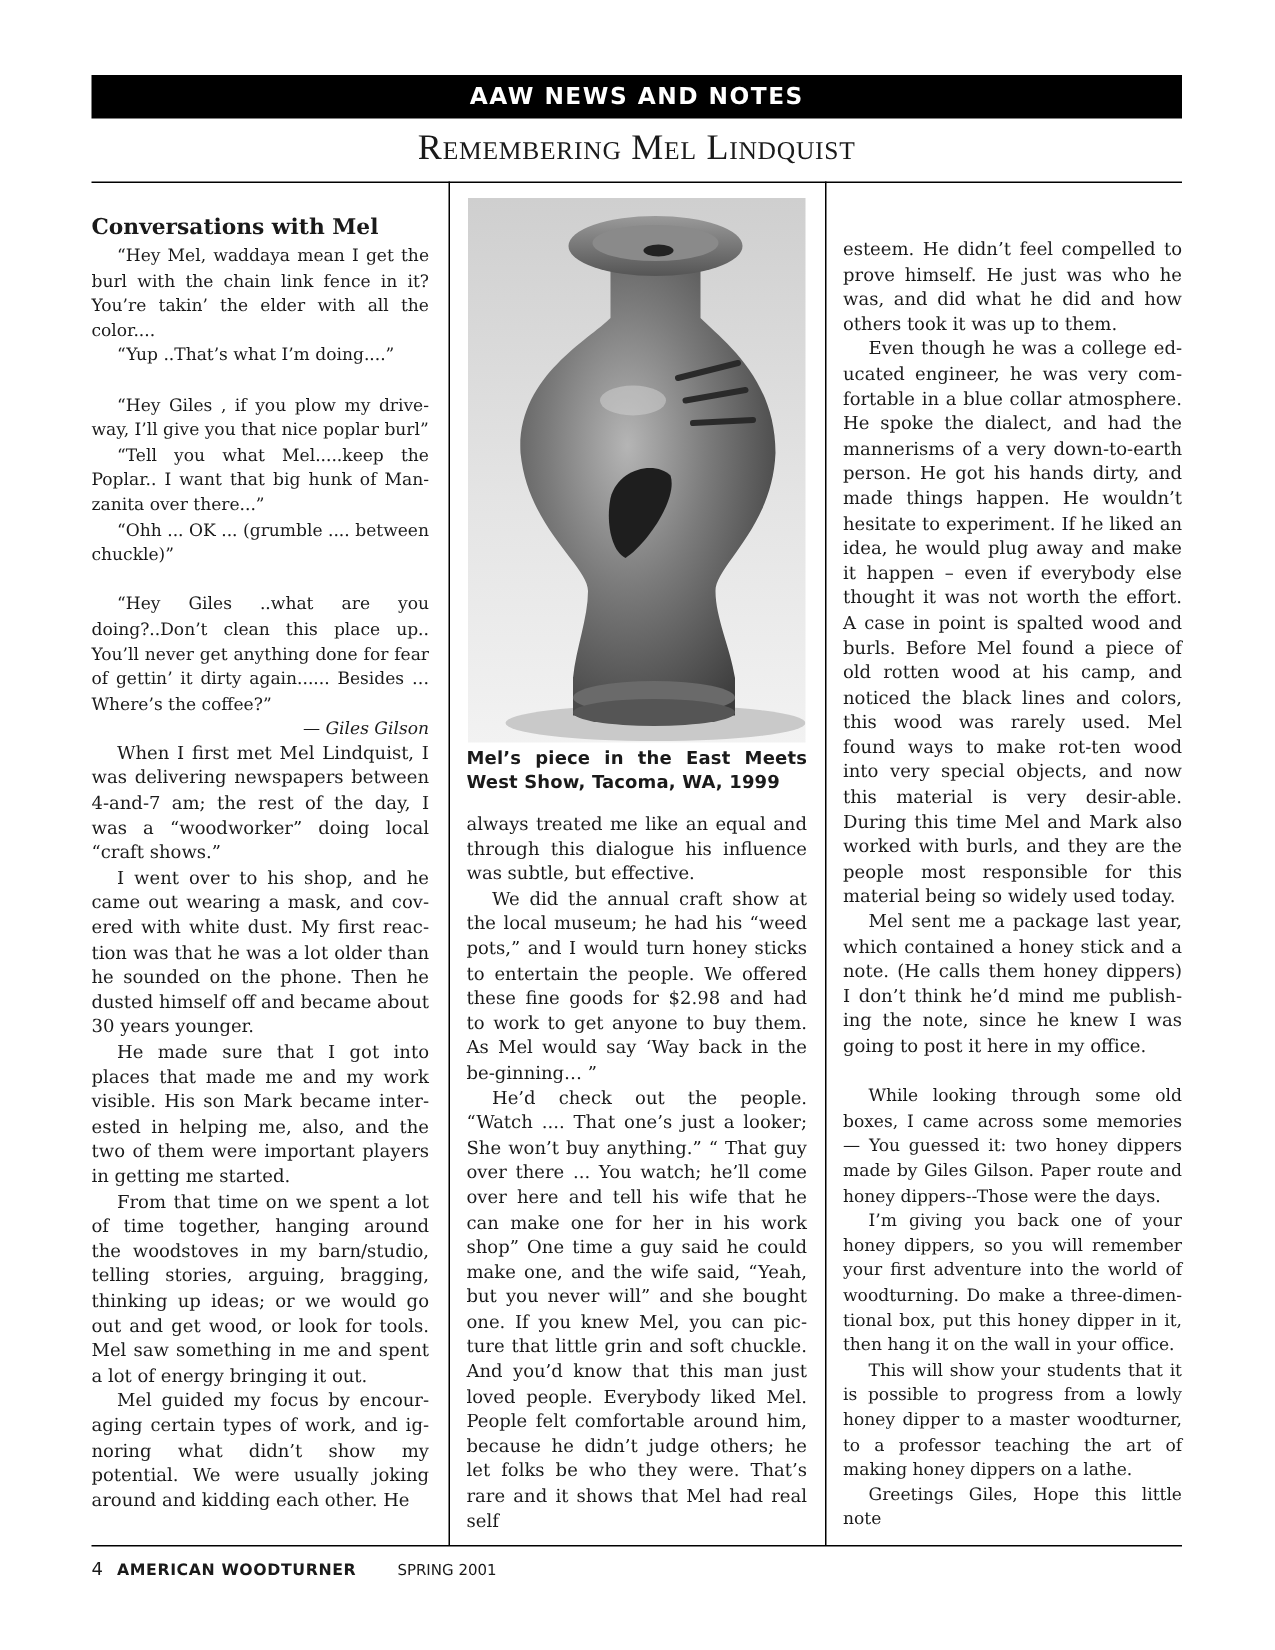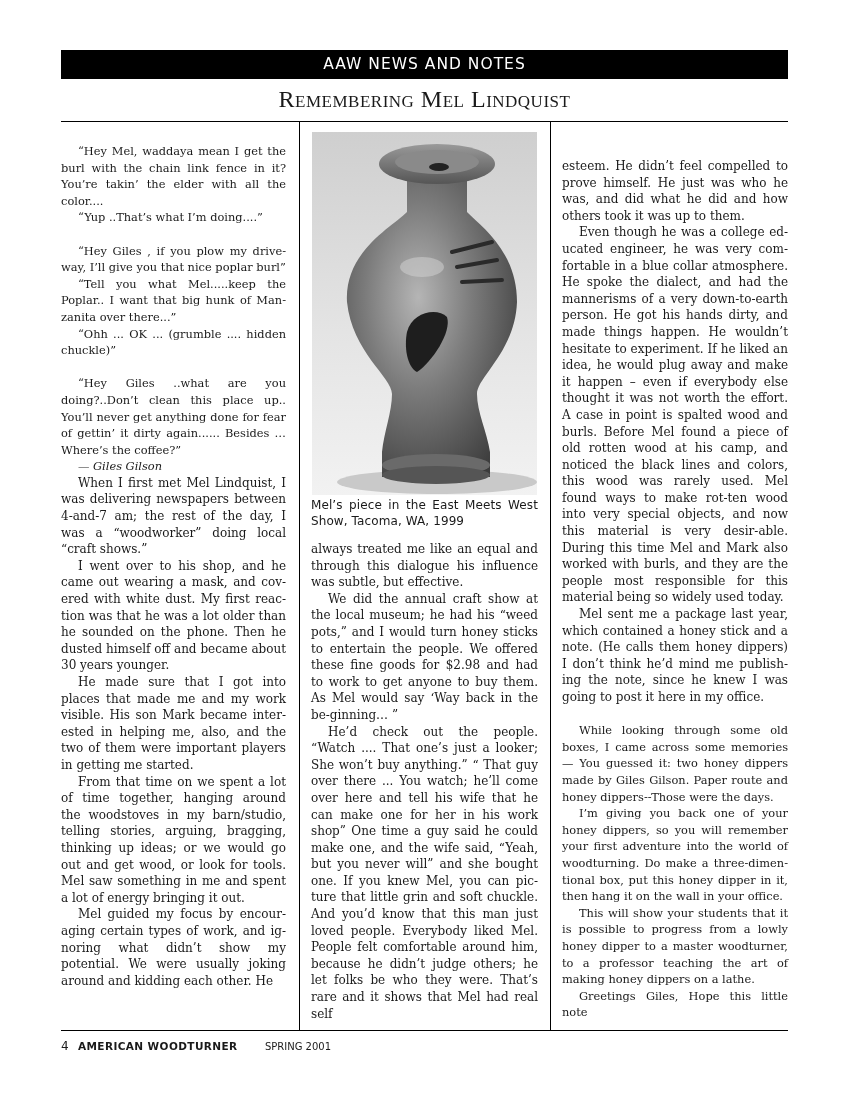--- a/index.html
+++ b/index.html
@@ -1,20 +1,20 @@
 <!DOCTYPE html>
 <html><head>
 <meta charset="utf-8">
 <style>
   html, body { margin: 0; padding: 0; background: #ffffff; }
   body { width: 850px; height: 1100px; position: relative; overflow: hidden; color: #1a1a1a; }
   .banner {
     position: absolute; left: 61px; top: 50px; width: 727px; height: 29px;
     background: #000; color: #fff; text-align: center;
-    font-family: "DejaVu Sans", sans-serif; font-weight: normal; font-size: 15.5px;
+    font-family: "DejaVu Sans", sans-serif; font-weight: bold; font-size: 15.5px;
     line-height: 29px; letter-spacing: 1px;
   }
   .title {
     position: absolute; left: 61px; top: 85px; width: 727px; text-align: center;
     font-family: "Liberation Serif", serif; font-variant: small-caps;
     font-size: 24px; line-height: 28px; letter-spacing: 0.5px;
   }
   .rule-top { position: absolute; left: 61px; top: 121px; width: 727px; height: 1px; background: #000; }
   .rule-bottom { position: absolute; left: 61px; top: 1030px; width: 727px; height: 1px; background: #000; }
   .vrule { position: absolute; width: 1px; background: #000; top: 121px; height: 909px; }
@@ -24,55 +24,56 @@
   .col { position: absolute; font-family: "DejaVu Serif", serif; font-size: 12px; line-height: 16.6px; text-align: justify; }
   .col1 { left: 61px; top: 143px; width: 225px; }
   .col2 { left: 311px; top: 541px; width: 227px; }
   .col3 { left: 562px; top: 158px; width: 226px; }
 
   .heading { font-family: "DejaVu Serif", serif; font-weight: bold; font-size: 14.5px; line-height: 18px; margin: 0 0 1px 0; text-align: left; }
   p { margin: 0; text-indent: 17px; }
   p.noindent { text-indent: 0; }
   .it { font-size: 11.4px; }
   .gap { height: 16.6px; }
-  .attrib { font-style: italic; }
+  .attrib { text-align: right; font-style: italic; }
 
   .photo {
     position: absolute; left: 312px; top: 132px; width: 225px; height: 363px;
     background: linear-gradient(180deg, #cfcfcf 0%, #e4e4e4 55%, #f2f2f2 100%);
     overflow: hidden;
   }
   .caption {
     position: absolute; left: 311px; top: 497px; width: 227px;
     font-family: "DejaVu Sans", sans-serif; font-size: 12px; line-height: 16px;
-    text-align: justify; letter-spacing: 0.1px;
+    text-align: justify; letter-spacing: 0.1px; font-weight: bold;
   }
   .footer {
     position: absolute; left: 61px; top: 1039px; font-family: "DejaVu Sans", sans-serif; font-size: 10.5px;
   }
   .footer .pg { font-size: 12px; margin-right: 6px; }
   .footer .mag { font-weight: bold; letter-spacing: 0.4px; margin-right: 24px; }
   .footer .issue { font-size: 10px; }
 </style>
 </head>
 <body>
 
 <div class="banner">AAW NEWS AND NOTES</div>
 <div class="title">Remembering Mel Lindquist</div>
 <div class="rule-top"></div>
 <div class="vrule v1"></div>
 <div class="vrule v2"></div>
 
 <div class="col col1">
+  <div class="heading">Conversations with Mel</div>
   <p class="it">“Hey Mel, waddaya mean I get the burl with the chain link fence in it? You’re takin’ the elder with all the color....</p>
   <p class="it">“Yup ..That’s what I’m doing....”</p>
   <div class="gap"></div>
   <p class="it">“Hey Giles , if you plow my drive-way, I’ll give you that nice poplar burl”</p>
   <p class="it">“Tell you what Mel.....keep the Poplar.. I want that big hunk of Man-zanita over there...”</p>
-  <p class="it">“Ohh ... OK ... (grumble .... hidden chuckle)”</p>
+  <p class="it">“Ohh ... OK ... (grumble .... between chuckle)”</p>
   <div class="gap"></div>
   <p class="it">“Hey Giles ..what are you doing?..Don’t clean this place up.. You’ll never get anything done for fear of gettin’ it dirty again...... Besides … Where’s the coffee?”</p>
   <p class="it attrib">— Giles Gilson</p>
   <p>When I first met Mel Lindquist, I was delivering newspapers between 4-and-7 am; the rest of the day, I was a “woodworker” doing local “craft shows.”</p>
   <p>I went over to his shop, and he came out wearing a mask, and cov-ered with white dust. My first reac-tion was that he was a lot older than he sounded on the phone. Then he dusted himself off and became about 30 years younger.</p>
   <p>He made sure that I got into places that made me and my work visible. His son Mark became inter-ested in helping me, also, and the two of them were important players in getting me started.</p>
   <p>From that time on we spent a lot of time together, hanging around the woodstoves in my barn/studio, telling stories, arguing, bragging, thinking up ideas; or we would go out and get wood, or look for tools. Mel saw something in me and spent a lot of energy bringing it out.</p>
   <p>Mel guided my focus by encour-aging certain types of work, and ig-noring what didn’t show my potential. We were usually joking around and kidding each other. He</p>
 </div>
 

